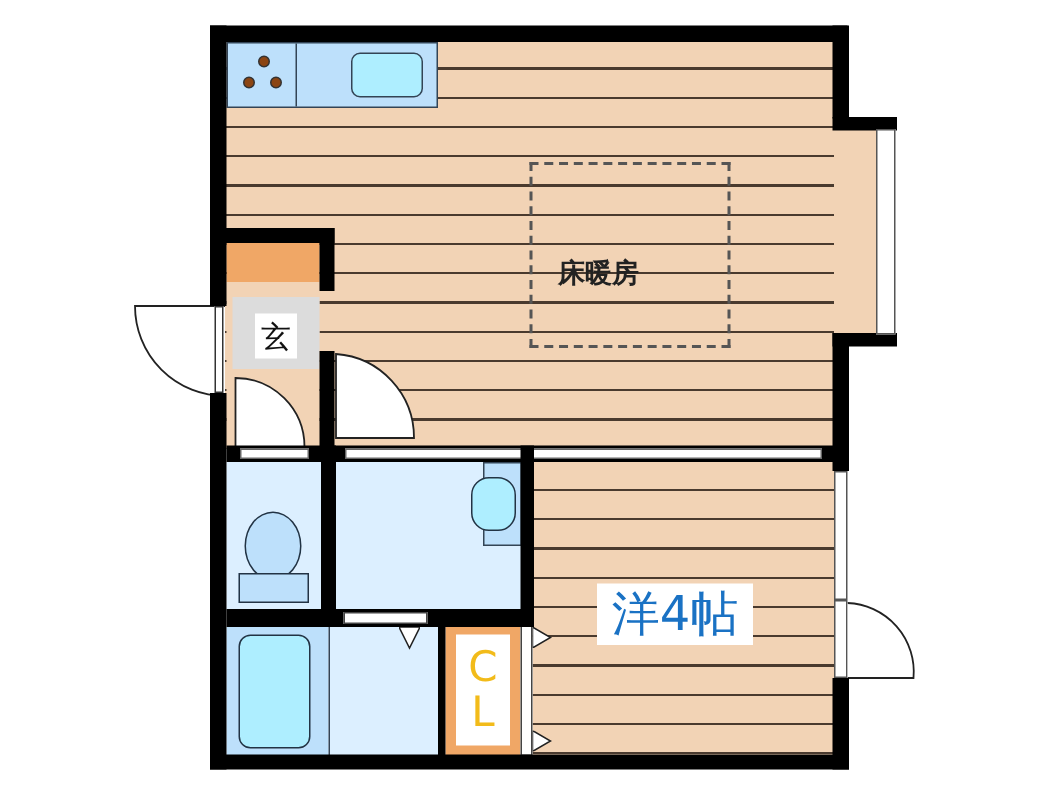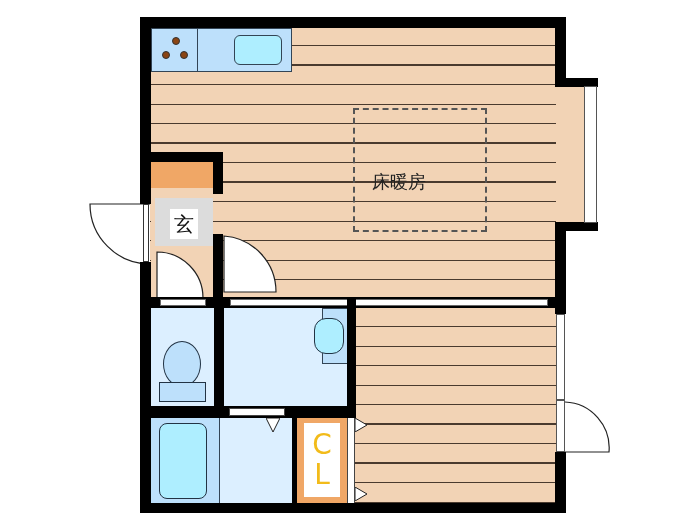--- a/index.html
+++ b/index.html
@@ -4,21 +4,21 @@
 <style>
   html,body{margin:0;padding:0;}
   body{width:700px;height:525px;background:#ffffff;position:relative;overflow:hidden;font-family:"DejaVu Sans",sans-serif;}
   .abs{position:absolute;box-sizing:border-box;}
   .wall{background:#000;}
   .floor{background-color:#f2d3b5;background-image:repeating-linear-gradient(to bottom, transparent 0px, transparent 18px, #4a3a2e 18px, #4a3a2e 19.5px);}
   .tile{background:#dcefff;}
   .label-box{background:#fff;display:flex;align-items:center;justify-content:center;}
   .ldk-label{color:#1a72c4;font-family:"DejaVu Sans",sans-serif;font-size:34px;letter-spacing:1px;}
   .room-label{color:#1a72c4;font-size:32px;}
-  .heat-label{color:#222;font-size:18px;}
+  .heat-label{color:#222;font-size:18px;font-weight:bold;}
   .genkan-label{color:#111;font-size:20px;}
   .cl-label{color:#f2bb1a;font-size:28px;line-height:30px;text-align:center;font-family:"DejaVu Sans",sans-serif;}
   .window{background:#fff;border:1px solid #555;}
 </style>
 </head>
 <body>
 
 <div class="abs" style="left:0;top:0;width:700px;height:525px;">
 
   <div class="abs floor" style="left:150px;top:27px;width:406px;height:272px;"></div>
@@ -84,20 +84,23 @@
     </div>
   </div>
   <div class="abs" style="left:347px;top:416px;width:8px;height:88px;background:#fff;border:1px solid #444;"></div>
   <svg class="abs" style="left:355px;top:418px;" width="14" height="14">
       <path d="M0 0 L12 7 L0 14 Z" fill="#fff" stroke="#222"></path>
     </svg>
   <svg class="abs" style="left:355px;top:487px;" width="14" height="14">
       <path d="M0 0 L12 7 L0 14 Z" fill="#fff" stroke="#222"></path>
     </svg>
 
+  <div class="abs label-box" style="left:398px;top:389px;width:104px;height:41px;">
+    <span class="room-label">洋4帖</span>
+  </div>
 
   <div class="abs wall" style="left:140px;top:17px;width:425px;height:11px;"></div>
   <div class="abs wall" style="left:140px;top:17px;width:11px;height:145px;"></div>
   <div class="abs wall" style="left:140px;top:152px;width:83px;height:10px;"></div>
   <div class="abs wall" style="left:213px;top:152px;width:10px;height:42px;"></div>
   <div class="abs wall" style="left:140px;top:162px;width:11px;height:42px;"></div>
   <div class="abs" style="left:143px;top:204px;width:6px;height:58px;background:#fff;border:1px solid #333;"></div>
   <div class="abs wall" style="left:140px;top:262px;width:11px;height:251px;"></div>
   <div class="abs wall" style="left:555px;top:17px;width:11px;height:62px;"></div>
   <div class="abs wall" style="left:555px;top:78px;width:43px;height:9px;"></div>

